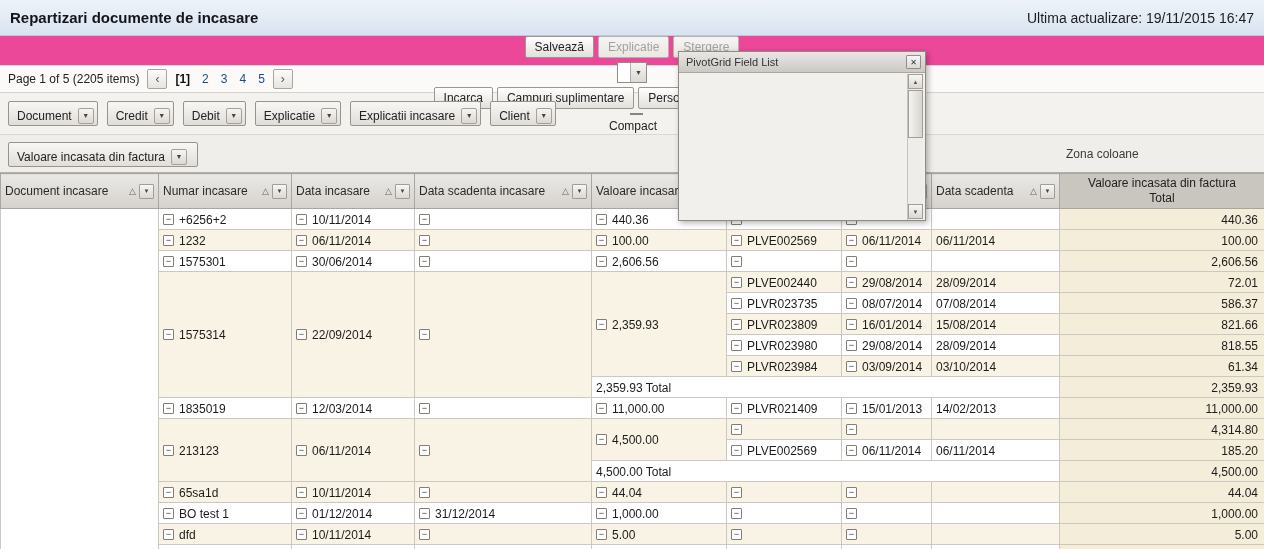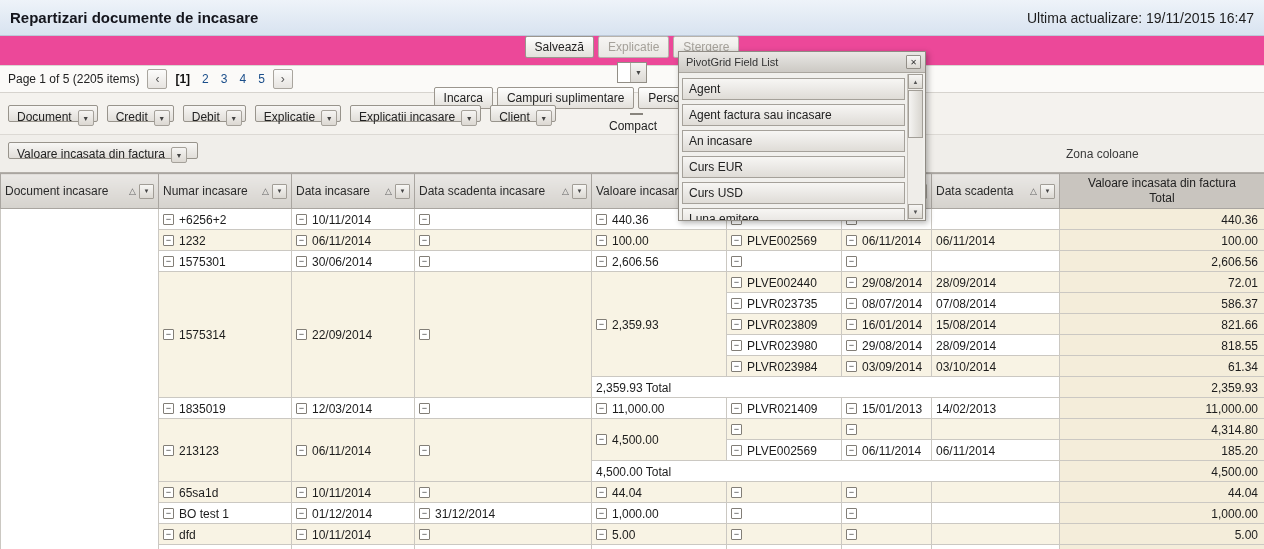--- a/index.html
+++ b/index.html
@@ -47,22 +47,22 @@
     background:linear-gradient(#fcfcfb,#e7e4e0); border-radius:2px;
     display:inline-flex; align-items:center; justify-content:center;
     font-size:12px; color:#555; cursor:pointer; }
   .pager-pages { display:inline-flex; gap:12px; align-items:center; }
   .page-current { font-weight:bold; color:#111; }
   .page-link { color:#1a4e8a; cursor:pointer; }
 
   
   .filterband { height:42px; background:#f4f2ee; border-bottom:1px solid #dcd9d4;
     display:flex; align-items:center; gap:9px; padding:0 8px; }
-  .chip { height:17px; background:linear-gradient(#f8f7f5,#e1ded9); border:1px solid #98948c;
-    border-radius:2px; display:inline-flex; align-items:flex-start; padding:4px 3px 0 8px; cursor:pointer; }
+  .chip { height:25px; background:linear-gradient(#f8f7f5,#e1ded9); border:1px solid #98948c;
+    border-radius:2px; display:inline-flex; align-items:center; padding:4px 3px 0 8px; cursor:pointer; }
   .chip-label { margin-right:6px; white-space:nowrap; }
   .chip-btn { width:16px; height:16px; border:1px solid #a5a19a; border-radius:2px;
     background:linear-gradient(#f6f5f3,#dcd8d2); display:inline-flex;
     align-items:center; justify-content:center; }
   .arrow-glyph { font-size:7px; color:#444; }
 
   
   .databand { height:37px; position:relative; background:#f0eeea; }
   .data-chip { position:absolute; left:8px; top:7px; padding-right:10px; }
   .zone-label { position:absolute; right:0; width:205px; top:12px; padding-left:7px; color:#3a3a3a; }
@@ -455,28 +455,20 @@
     </table>
   </div>
 
   <div class="fieldlist">
     <div class="fl-title">
       <span>PivotGrid Field List</span>
       <span class="fl-close">
           <span>✕</span>
         </span>
     </div>
-    <div class="fl-body">
-        <div class="fl-item">Agent</div>
-        <div class="fl-item">Agent factura sau incasare</div>
-        <div class="fl-item">An incasare</div>
-        <div class="fl-item">Curs EUR</div>
-        <div class="fl-item">Curs USD</div>
-        <div class="fl-item">Luna emitere</div>
-      </div>
     <div class="fl-scroll">
       <span class="fl-sbtn fl-up">
           <span>▲</span>
         </span>
       <span class="fl-thumb"></span>
       <span class="fl-sbtn fl-down">
           <span>▼</span>
         </span>
     </div>
   </div>

